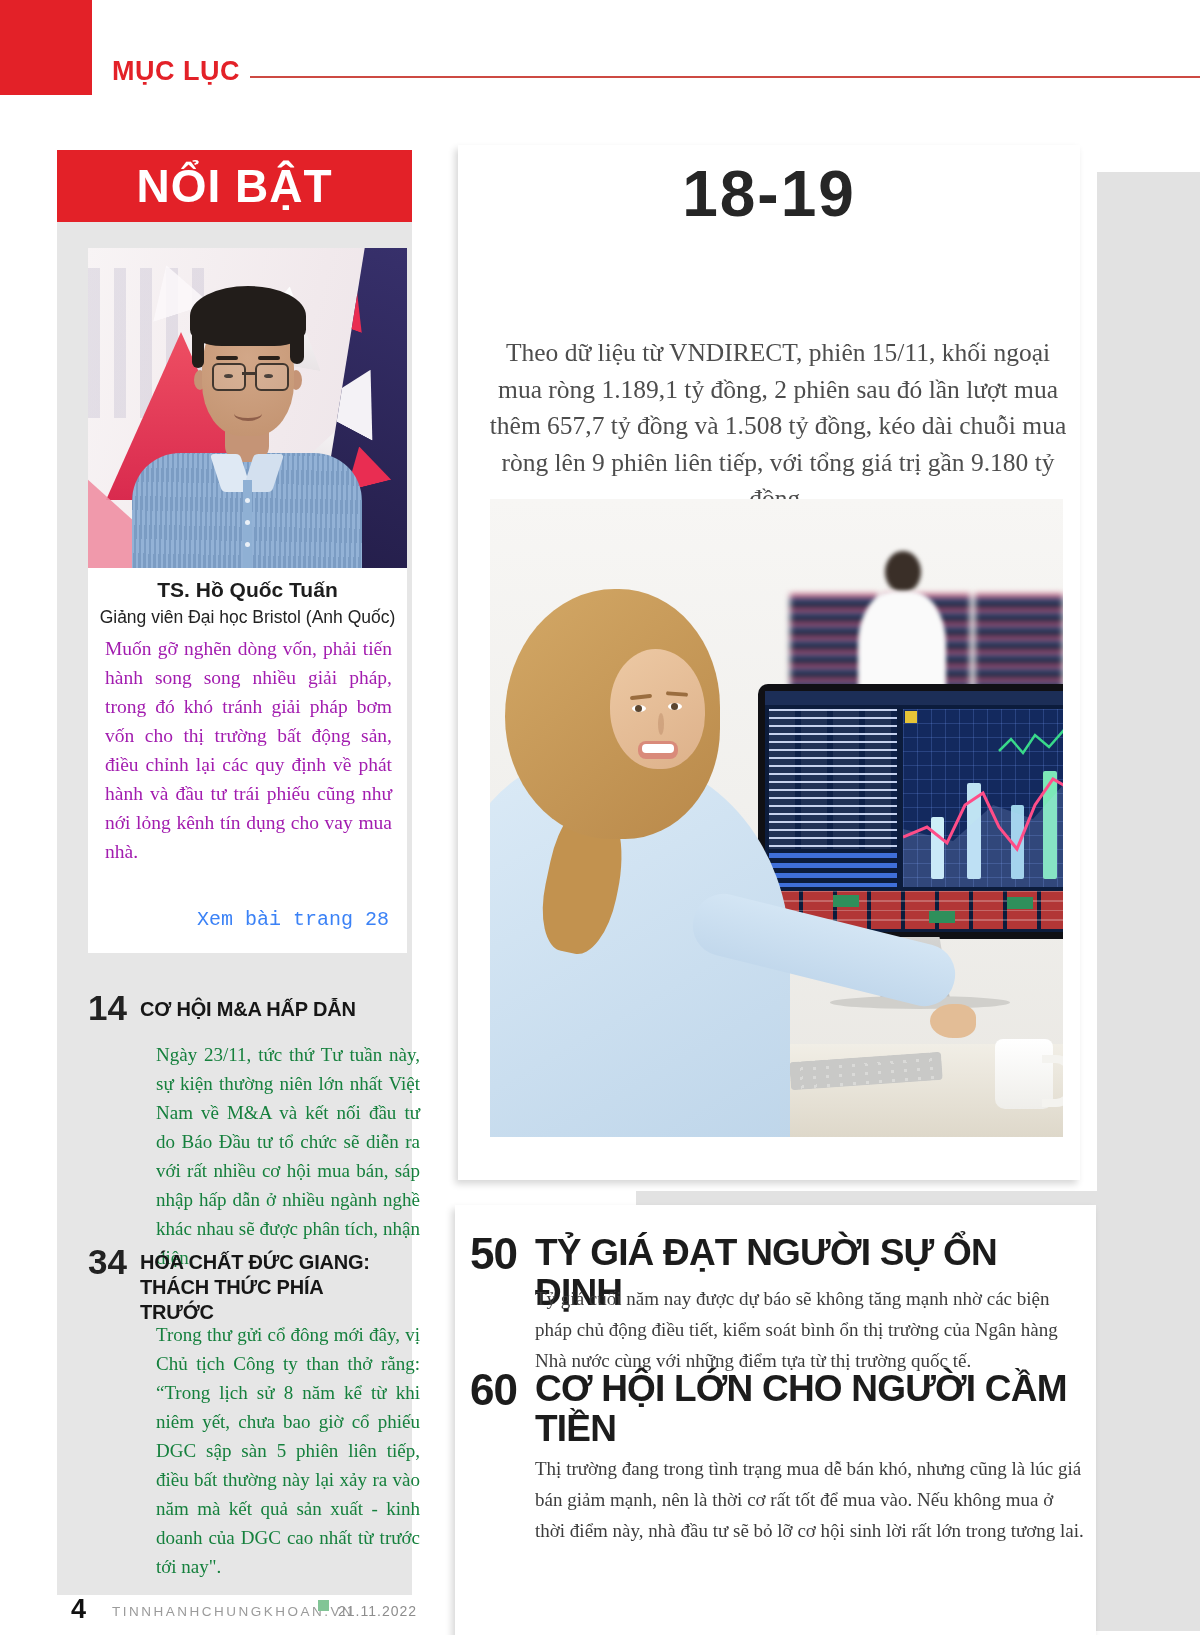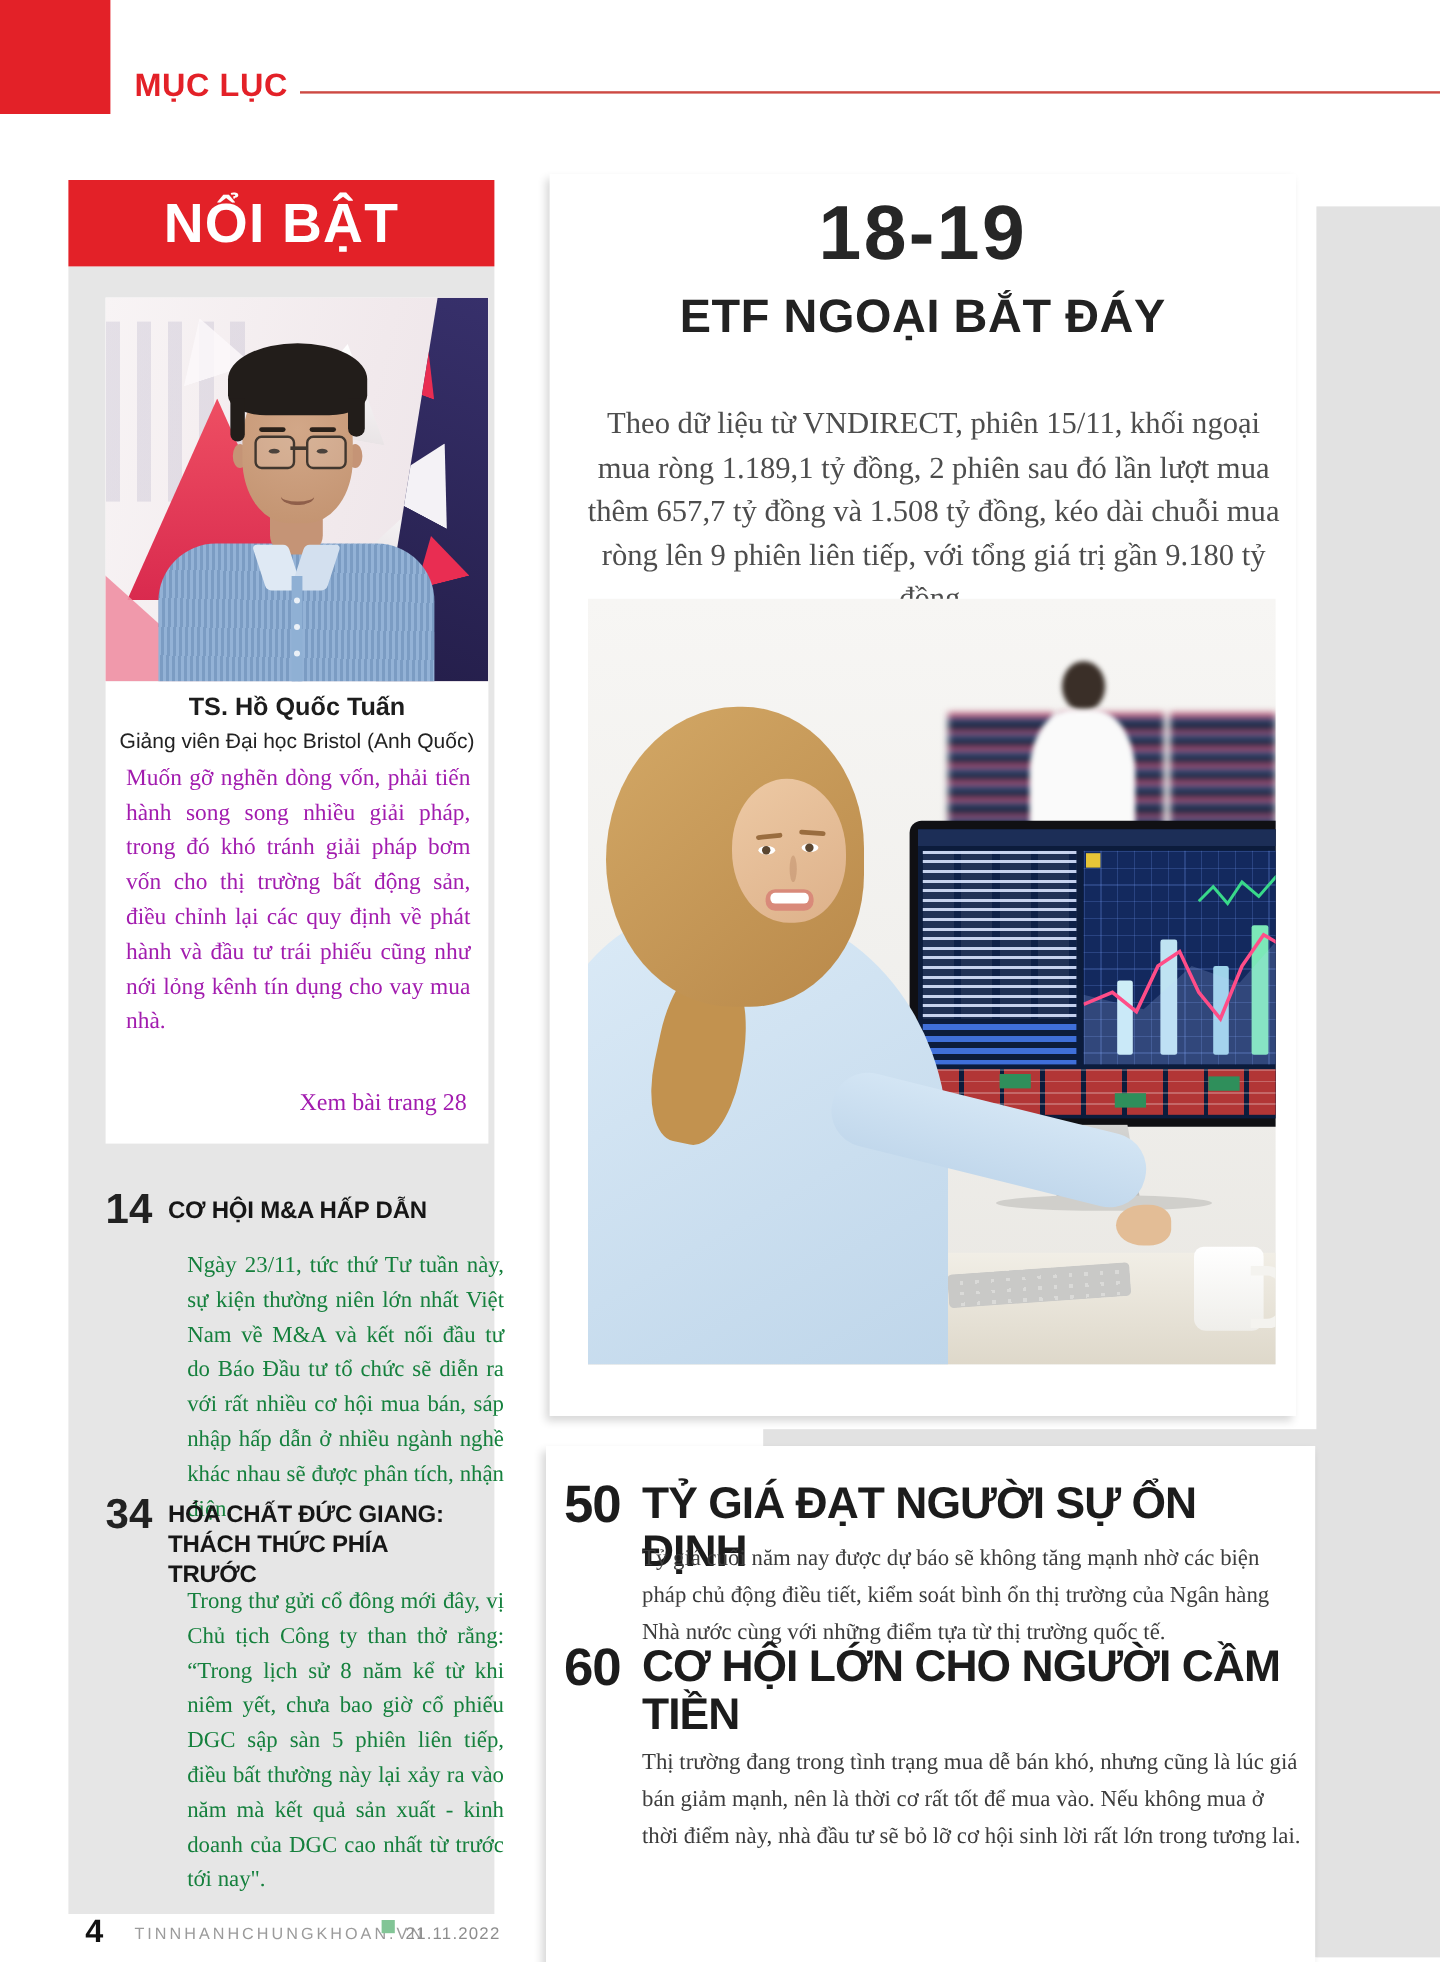--- a/index.html
+++ b/index.html
@@ -14,21 +14,21 @@
 
   
   .left-gray{left:57px;top:222px;width:355px;height:1373px;background:#e6e6e6;}
   .banner{left:57px;top:150px;width:355px;height:72px;background:#e32128;color:#fff;
           display:flex;align-items:center;justify-content:center;font-size:46px;font-weight:bold;letter-spacing:1px;}
   .white-box{left:88px;top:248px;width:319px;height:705px;background:#ffffff;}
   .author{left:0;top:330px;width:100%;text-align:center;font-size:21px;font-weight:bold;color:#1d1d1d;}
   .author-title{left:0;top:359px;width:100%;text-align:center;font-size:17.5px;color:#222;}
   .quote{left:17px;top:386px;width:287px;margin:0;font-family:"Liberation Serif",serif;
          font-size:19.5px;line-height:29px;text-align:justify;color:#a21caf;}
-  .see-more{right:18px;top:660px;font-family:Liberation Serif, serif;font-size:20px;color:#a21caf;}
+  .see-more{right:18px;top:660px;font-family:Liberation Mono, monospace;font-size:20px;color:#3b82f6;}
 
   .toc-num{font-size:35px;font-weight:bold;color:#222;}
   .toc-title{font-size:20px;font-weight:bold;color:#161616;letter-spacing:-.2px;line-height:25px;}
   .toc-body{margin:16px;font-family:"Liberation Serif",serif;font-size:19px;line-height:29px;
             text-align:justify;color:#15803d;}
 
   
   .gray-strip{left:1097px;top:172px;width:103px;height:1459px;background:#e2e2e2;}
   .gray-block{left:636px;top:1191px;width:564px;height:440px;background:#e2e2e2;}
   .card{background:#fff;box-shadow:-3px 4px 7px rgba(0,0,0,.16);}
@@ -198,21 +198,20 @@
 
   <div class="abs toc-num" style="left:88px;top:1242px;">34</div>
   <div class="abs toc-title" style="left:140px;top:1250px;width:252px;">HÓA CHẤT ĐỨC GIANG: THÁCH THỨC PHÍA TRƯỚC</div>
   <p class="abs toc-body" style="left:140px;top:1304px;width:264px;">Trong thư gửi cổ đông mới đây, vị Chủ tịch Công ty than thở rằng: “Trong lịch sử 8 năm kể từ khi niêm yết, chưa bao giờ cổ phiếu DGC sập sàn 5 phiên liên tiếp, điều bất thường này lại xảy ra vào năm mà kết quả sản xuất - kinh doanh của DGC cao nhất từ trước tới nay".</p>
 
   <div class="abs gray-strip"></div>
   <div class="abs gray-block"></div>
 
   <div class="abs card card1">
     <div class="abs pages">18-19</div>
-    <div class="abs story-title">ETF NGOẠI BẮT ĐÁY</div>
     <p class="abs story-body">Theo dữ liệu từ VNDIRECT, phiên 15/11, khối ngoại mua ròng 1.189,1 tỷ đồng, 2 phiên sau đó lần lượt mua thêm 657,7 tỷ đồng và 1.508 tỷ đồng, kéo dài chuỗi mua ròng lên 9 phiên liên tiếp, với tổng giá trị gần 9.180 tỷ đồng.</p>
 
     <div class="abs office">
       <div class="abs o-bgmon">
         <div></div>
         <div></div>
         <div></div>
       </div>
       <div class="abs o-bghead"></div>
       <div class="abs o-bgbody"></div>

